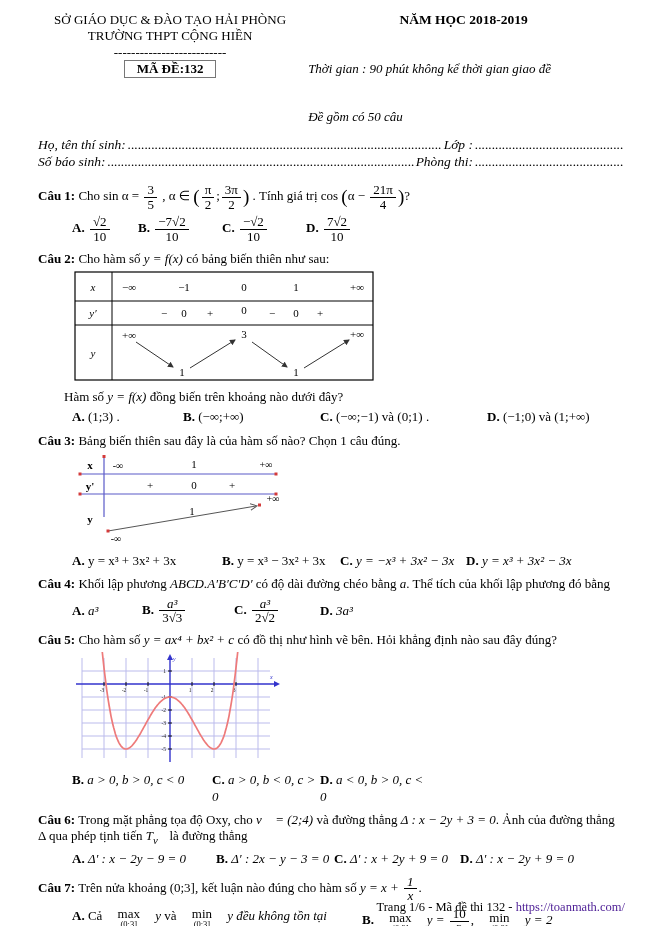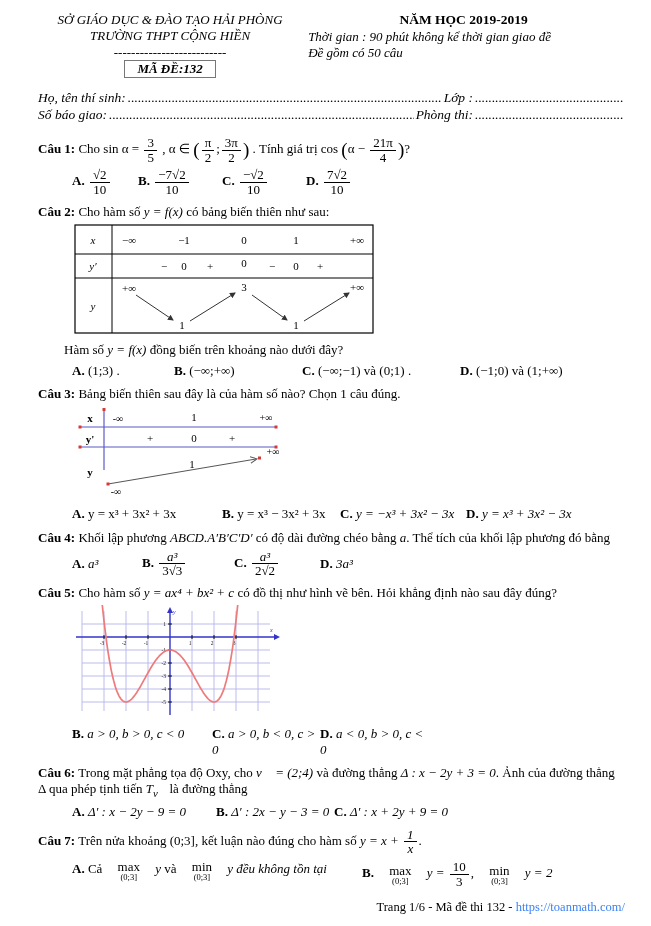--- a/index.html
+++ b/index.html
@@ -8,40 +8,40 @@
   }
   html,body{margin:0;padding:0;background:#fff;}
   .page{
     width:651px;height:926px;box-sizing:border-box;position:relative;
     background:#fff;color:#000;overflow:hidden;
     font-family:"Liberation Serif",serif;font-size:13px;line-height:1.25;
     padding:12px 26px 8px 38px;
   }
   
   .hdr{display:flex;}
-  .hdr-left{width:45%;text-align:center;font-size:13px;font-style:italic;}
+  .hdr-left{width:45%;text-align:center;font-size:13px;}
   .hdr-right{width:55%;text-align:center;}
   .ttl{font-weight:bold;font-size:13.5px;}
-  .note{font-style:italic;text-align:left;margin-left:6px;font-size:13px;}
+  .note{font-style:italic;text-align:left;margin-left:6px;font-size:13px;margin-top:32px;}
   .dashes{line-height:0.9;margin-top:2px;}
   .code-box{display:inline-block;border:1px solid #777;padding:0 12px;font-weight:bold;margin-top:2px;}
   
   .student{margin-top:12px;font-style:italic;font-size:13.5px;}
   .srow{display:flex;white-space:nowrap;}
   .dotfill{flex:1 1 auto;overflow:hidden;margin:0 2px;}
   .dotfill.d2{flex:0 0 148px;}
   
   .qs{margin-top:12px;}
   .q{margin-top:7px;}
   .qlabel{font-weight:bold;}
   .ok{font-weight:bold;}
   .mi{font-style:italic;}
   .opts{display:grid;margin-top:4px;padding-left:34px;}
   .g1{grid-template-columns:70px 92px 86px auto;align-items:center;}
-  .g2{grid-template-columns:102px 128px 158px auto;}
+  .g2{grid-template-columns:102px 128px 158px auto;gap:9px;}
   .g3{grid-template-columns:150px 118px 126px auto;}
   .g4{grid-template-columns:66px 84px 84px auto;align-items:center;}
   .g5{grid-template-columns:140px 108px 112px auto;}
   .g6{grid-template-columns:144px 118px 126px auto;}
   .g7{grid-template-columns:290px auto;}
   .frac{display:inline-block;text-align:center;vertical-align:middle;line-height:1.05;margin:0 2px;}
   .frac .fn{display:block;padding:0 3px;border-bottom:1px solid #000;}
   .frac .fd{display:block;padding:0 3px;}
   .bp{font-size:19px;vertical-align:-3px;}
   .limop{display:inline-block;text-align:center;vertical-align:-7px;line-height:1;margin:0 12px;}
@@ -54,50 +54,50 @@
   .arrow{stroke:#333;stroke-width:1;}
   .tl{stroke:var(--tbl-blue);stroke-width:1.2;}
   .gl{stroke:#555;stroke-width:1;}
   .rdot{fill:var(--dot-red);}
   .sv{font-family:"Liberation Serif",serif;font-size:11px;fill:#000;}
   .svi{font-style:italic;}
   .svb{font-weight:bold;}
   .svs{font-size:10px;}
   .graphwrap{margin:4px 0 2px 36px;}
   .footer{position:absolute;right:26px;bottom:10px;font-size:12.5px;}
-  .footer a{color:#3b82f6;text-decoration:none;}
+  .footer a{color:#4c1d95;text-decoration:none;}
 </style>
 </head>
 <body>
 
 <div class="page">
 
   <div class="hdr">
     <div class="hdr-left">
       <div>SỞ GIÁO DỤC &amp; ĐÀO TẠO HẢI PHÒNG</div>
       <div>TRƯỜNG THPT CỘNG HIỀN</div>
       <div class="dashes">--------------------------</div>
       <div><span class="code-box">MÃ ĐỀ:132</span></div>
     </div>
     <div class="hdr-right">
-      <div class="ttl">NĂM HỌC 2019-2019</div>
+      <div class="ttl">NĂM HỌC 2018-2019</div>
       <div class="note">Thời gian : 90 phút không kể thời gian giao đề</div>
       <div class="note">Đề gồm có 50 câu</div>
     </div>
   </div>
 
   <div class="student">
     <div class="srow">
       <span>Họ, tên thí sinh:</span>
       <span class="dotfill">......................................................................................................................................................</span>
       <span>Lớp :</span>
       <span class="dotfill d2">......................................................................................................................................................</span>
     </div>
     <div class="srow">
-      <span>Số báo giao:</span>
+      <span>Số báo sinh:</span>
       <span class="dotfill">......................................................................................................................................................</span>
       <span>Phòng thi:</span>
       <span class="dotfill d2">......................................................................................................................................................</span>
     </div>
   </div>
 
   <div class="qs">
 
     <div class="q">
       <span class="qlabel">Câu 1:</span>
@@ -294,20 +294,21 @@
       <span>Trong mặt phẳng tọa độ Oxy, cho</span>
       <span class="mi">v⃗ = (2;4)</span>
       <span>và đường thẳng</span>
       <span class="mi">Δ : x − 2y + 3 = 0</span><span>. Ảnh của đường thẳng Δ qua phép tịnh tiến</span>
       <span class="mi"><span>T</span><sub>v⃗</sub></span>
       <span>là đường thẳng</span>
       <div class="opts g6">
         <span><b class="ok">A.</b> <span class="mi">Δ′ : x − 2y − 9 = 0</span></span>
         <span><b class="ok">B.</b> <span class="mi">Δ′ : 2x − y − 3 = 0</span></span>
         <span><b class="ok">C.</b> <span class="mi">Δ′ : x + 2y + 9 = 0</span></span>
+        <span><b class="ok">D.</b> <span class="mi">Δ′ : x − 2y + 9 = 0</span></span>
       </div>
     </div>
 
     <div class="q">
       <span class="qlabel">Câu 7:</span>
       <span>Trên nửa khoảng</span>
       <span>(0;3]</span><span>, kết luận nào đúng cho hàm số</span>
       <span class="mi">y = x +</span>
       <span class="frac"><span class="fn mi">1</span><span class="fd mi">x</span></span><span>.</span>
       <div class="opts g7">

